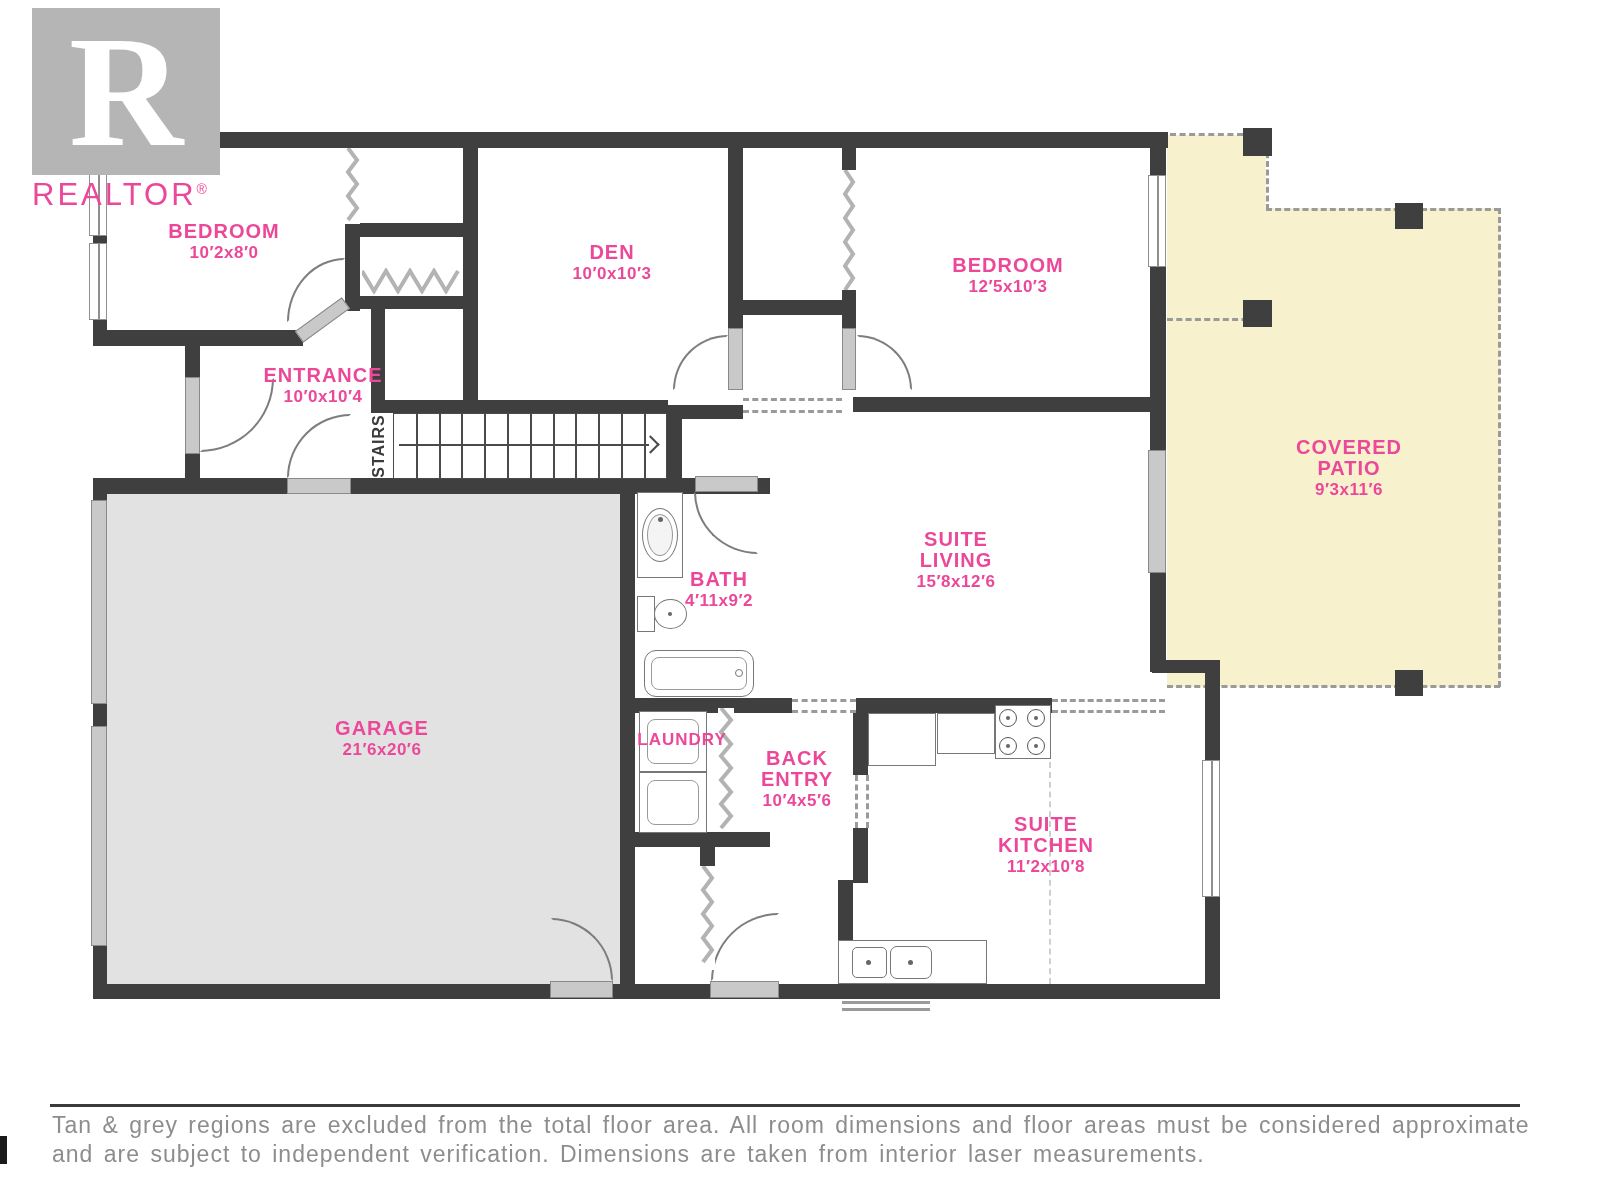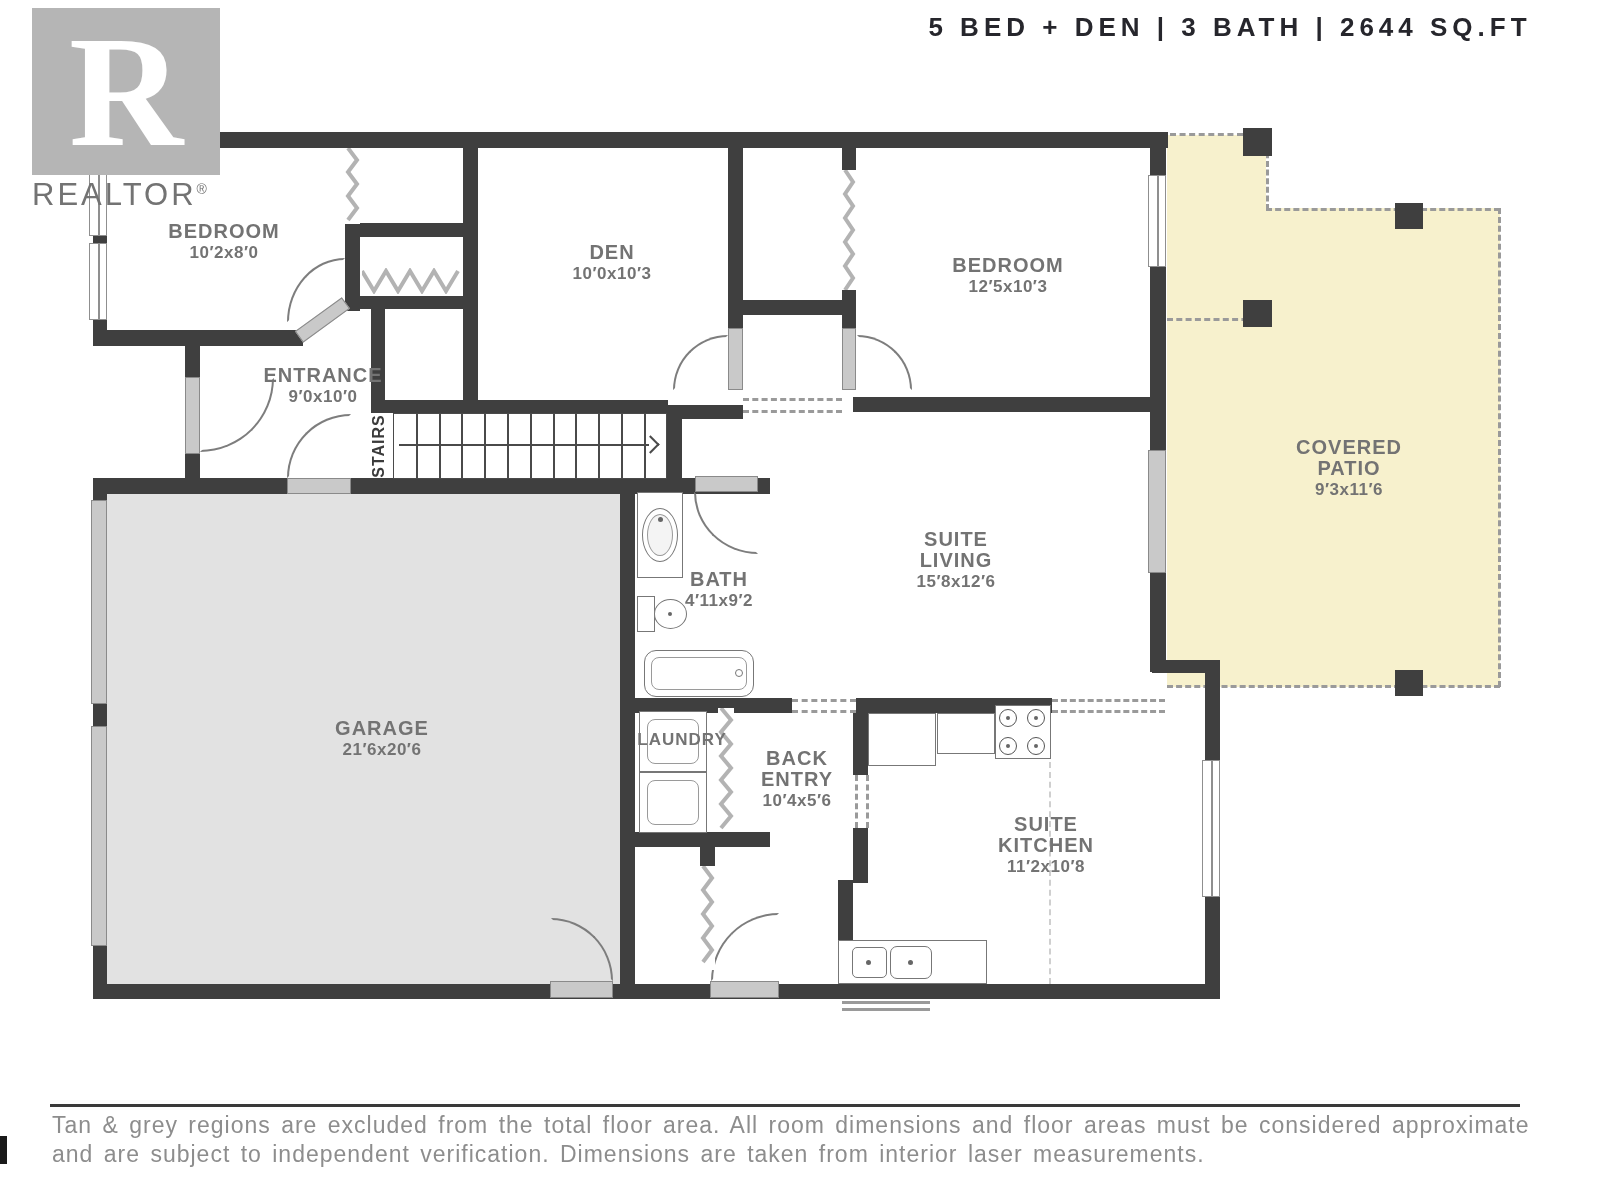--- a/index.html
+++ b/index.html
@@ -27,31 +27,31 @@
   .stairline{background:#4a4a4a;height:2px;}
   .stairarrow{width:13px;height:13px;border-top:2.5px solid #4a4a4a;border-right:2.5px solid #4a4a4a;transform:rotate(45deg);}
   .fx{background:#fff;border:1.5px solid #777;}
   .fx-round{border-radius:50%;}
   .fx-inner{background:#f4f4f4;border:1px solid #9a9a9a;}
   .dot{background:#666;border-radius:50%;}
   .bayline{background:#9a9a9a;}
   .zig{position:absolute;}
 
   .room-label{position:absolute;transform:translateX(-50%);text-align:center;white-space:nowrap;
-              color:#737373;font-weight:bold;letter-spacing:1px;z-index:30;}
+              color:#ec4899;font-weight:bold;letter-spacing:1px;z-index:30;}
   .room-label .nm{font-size:20px;line-height:21px;}
   .room-label .nm-sm{font-size:17px;line-height:20px;}
   .room-label .dim{font-size:17px;line-height:22px;letter-spacing:0.5px;}
   #stairs-label{position:absolute;left:345px;top:436px;width:70px;height:20px;text-align:center;
     transform:rotate(-90deg);font-size:16px;font-weight:bold;letter-spacing:1px;color:#3b3b3b;z-index:30;}
 
   #logo{position:absolute;left:32px;top:8px;z-index:40;}
   #logo-box{width:188px;height:167px;background:#b5b5b5;display:flex;align-items:center;justify-content:center;}
   #logo-box span{color:#fff;font-size:158px;font-weight:bold;font-family:"Liberation Serif",serif;line-height:150px;}
-  #logo-brand{color:#737373;font-size:31px;letter-spacing:3px;margin-top:2px;font-weight:400;}
+  #logo-brand{color:#ec4899;font-size:31px;letter-spacing:3px;margin-top:2px;font-weight:400;}
   #logo-brand sup{font-size:14px;}
 
   #header{position:absolute;left:900px;top:10px;width:660px;text-align:center;color:#26262c;z-index:40;}
   #header .h1{font-size:26px;font-weight:bold;letter-spacing:5px;line-height:35px;}
   #header .h2{font-size:27px;font-weight:bold;letter-spacing:6px;line-height:35px;}
   #header .h3{font-size:24px;font-weight:bold;letter-spacing:5px;line-height:32px;color:#b9b9b9;}
 
   #address{position:absolute;left:130px;top:1042px;font-family:"Liberation Serif",serif;
            font-variant:small-caps;font-weight:bold;font-size:45px;letter-spacing:3px;color:#3b3b3b;z-index:40;}
   #divider{position:absolute;left:50px;top:1104px;width:1470px;height:3px;background:#3a3a3a;z-index:40;}
@@ -213,21 +213,21 @@
   <div class="room-label" style="left:612px;top:242px;">
     <div class="nm">DEN</div>
     <div class="dim">10′0x10′3</div>
   </div>
   <div class="room-label" style="left:1008px;top:255px;">
     <div class="nm">BEDROOM</div>
     <div class="dim">12′5x10′3</div>
   </div>
   <div class="room-label" style="left:323px;top:365px;">
     <div class="nm">ENTRANCE</div>
-    <div class="dim">9′0x10′0</div>
+    <div class="dim">10′0x10′4</div>
   </div>
   <div id="stairs-label">STAIRS</div>
   <div class="room-label" style="left:382px;top:718px;">
     <div class="nm">GARAGE</div>
     <div class="dim">21′6x20′6</div>
   </div>
   <div class="room-label" style="left:719px;top:569px;">
     <div class="nm">BATH</div>
     <div class="dim">4′11x9′2</div>
   </div>
@@ -258,20 +258,19 @@
   <div id="logo">
     <div id="logo-box">
       <span>R</span>
     </div>
     <div id="logo-brand">
       <span>REALTOR</span><sup>®</sup>
     </div>
   </div>
 
   <div id="header">
-    <div class="h1">5 BED + DEN | 3 BATH | 2644 SQ.FT</div>
   </div>
 
   <div id="divider"></div>
   <div class="disc" style="top:1141px;">and are subject to independent verification. Dimensions are taken from interior laser measurements.</div>
   <div class="disc" style="top:1112px;">Tan &amp; grey regions are excluded from the total floor area. All room dimensions and floor areas must be considered approximate</div>
   <div id="corner-tick"></div>
 </div>
 
 </body></html>

